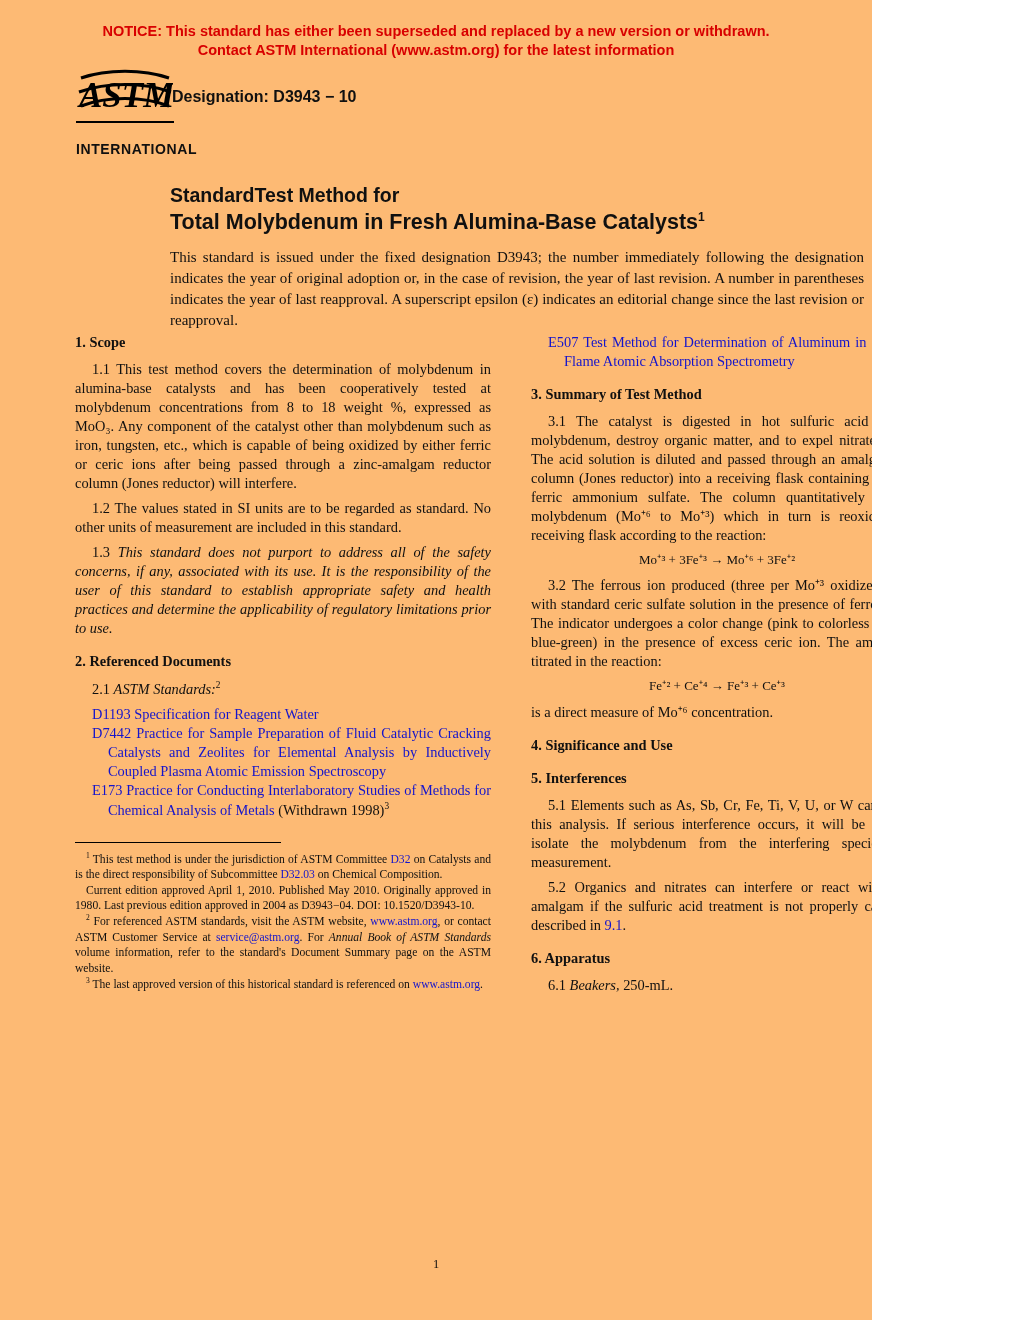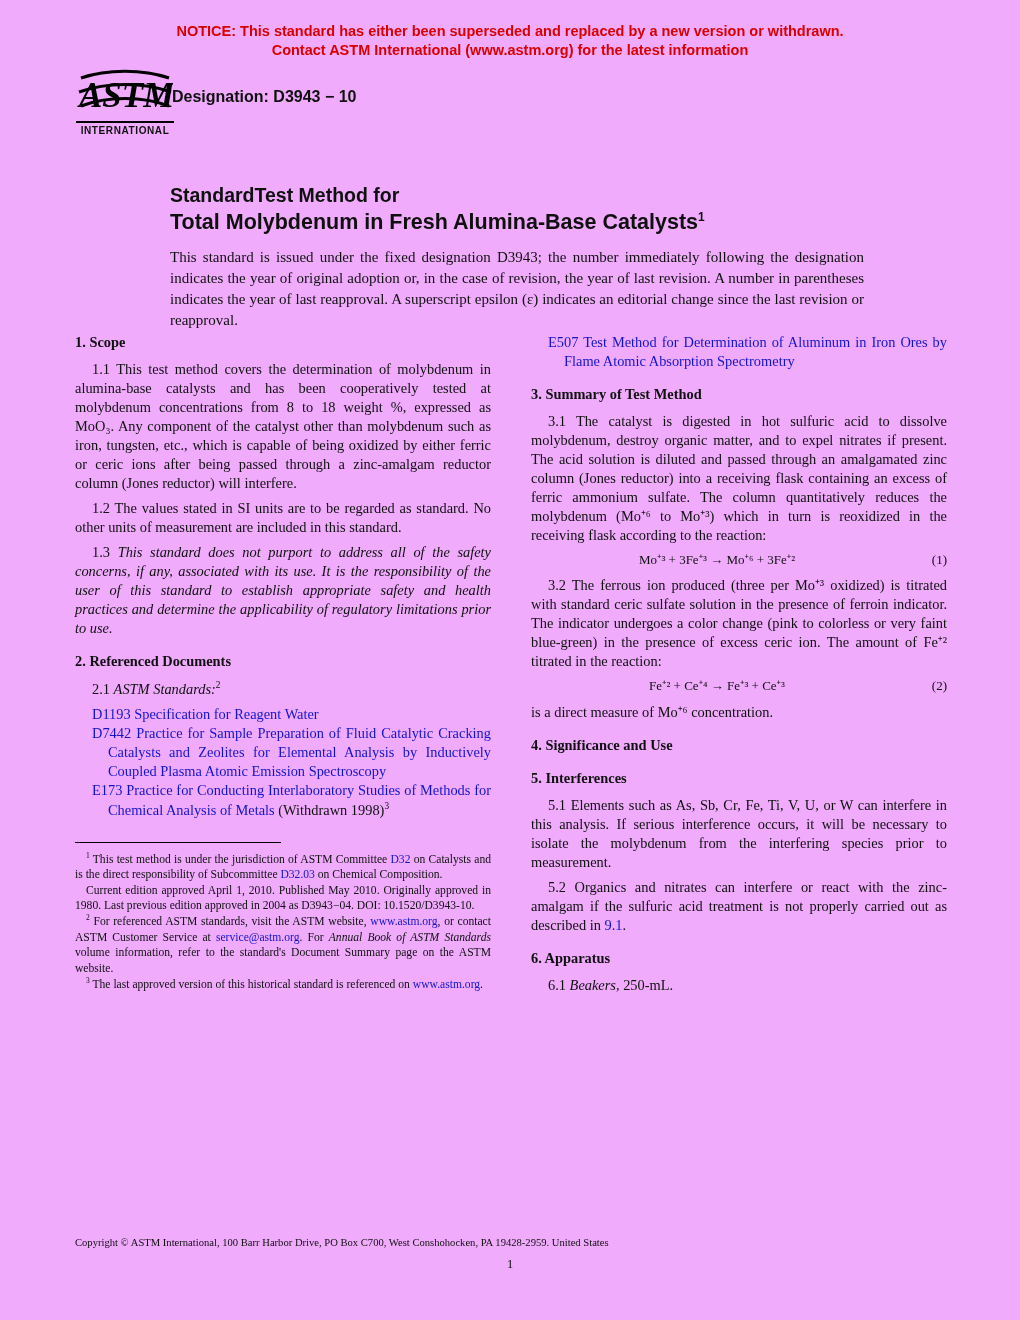--- a/index.html
+++ b/index.html
@@ -1,20 +1,20 @@
 <!DOCTYPE html>
 <html><head>
 <meta charset="utf-8">
 <style>
   html, body { margin: 0; padding: 0; background: #ffffff; }
   .page {
     position: relative;
-    width: 1020px;
+    width: 872px;
     height: 1320px;
-    background: #f0abfc;
+    background: #fdba74;
     color: #101010;
     font-family: "Liberation Serif", serif;
     overflow: hidden;
   }
   .notice {
     position: absolute;
     top: 22px; left: 0; width: 100%;
     text-align: center;
     color: #d80000;
     font-family: "Liberation Sans", sans-serif;
@@ -24,24 +24,24 @@
   }
   .logo {
     position: absolute;
     left: 76px; top: 64px;
     width: 98px;
     text-align: center;
   }
   .logo-sub {
     font-family: "Liberation Sans", sans-serif;
     font-weight: 700;
-    font-size: 10px;
+    font-size: 14px;
     letter-spacing: 0.6px;
     border-top: 2.5px solid #000;
-    padding-top: 2px;
+    padding-top: 18px;
     margin-top: 1px;
   }
   .designation {
     position: absolute;
     left: 172px; top: 88px;
     font-family: "Liberation Sans", sans-serif;
     font-weight: 700;
     font-size: 16px;
   }
   .title {
@@ -195,16 +195,15 @@
       <h3>5. Interferences</h3>
       <p class="para">5.1 Elements such as As, Sb, Cr, Fe, Ti, V, U, or W can interfere in this analysis. If serious interference occurs, it will be necessary to isolate the molybdenum from the interfering species prior to measurement.</p>
       <p class="para"><span>5.2 Organics and nitrates can interfere or react with the zinc-amalgam if the sulfuric acid treatment is not properly carried out as described in </span><a class="link">9.1</a><span>.</span></p>
 
       <h3>6. Apparatus</h3>
       <p class="para"><span>6.1</span> <em class="it">Beakers,</em><span> 250-mL.</span></p>
     </div>
 
   </div>
 
-  <div class="footer-copyright">Copyright © ASTM International, 100 Barr Harbor Drive, PO Box C700, West Conshohocken, PA 19428-2959. United States</div>
   <div class="page-number">1</div>
 
 </div>
 
 </body></html>

